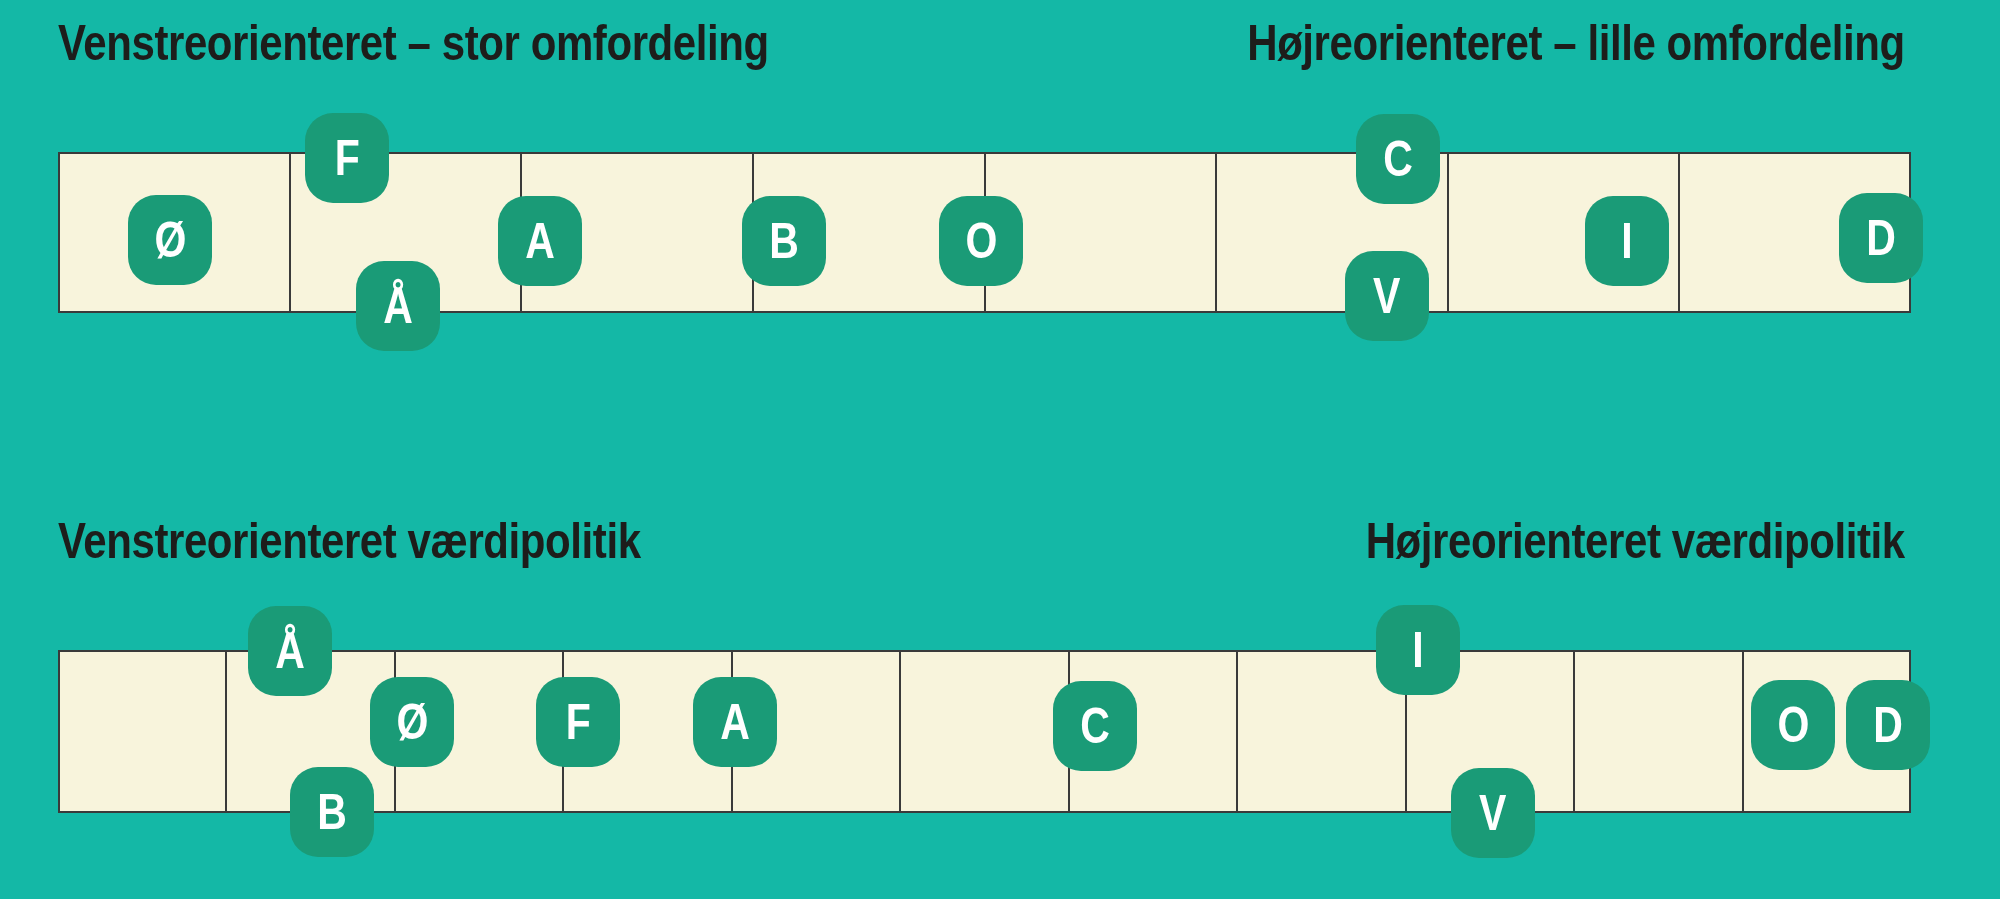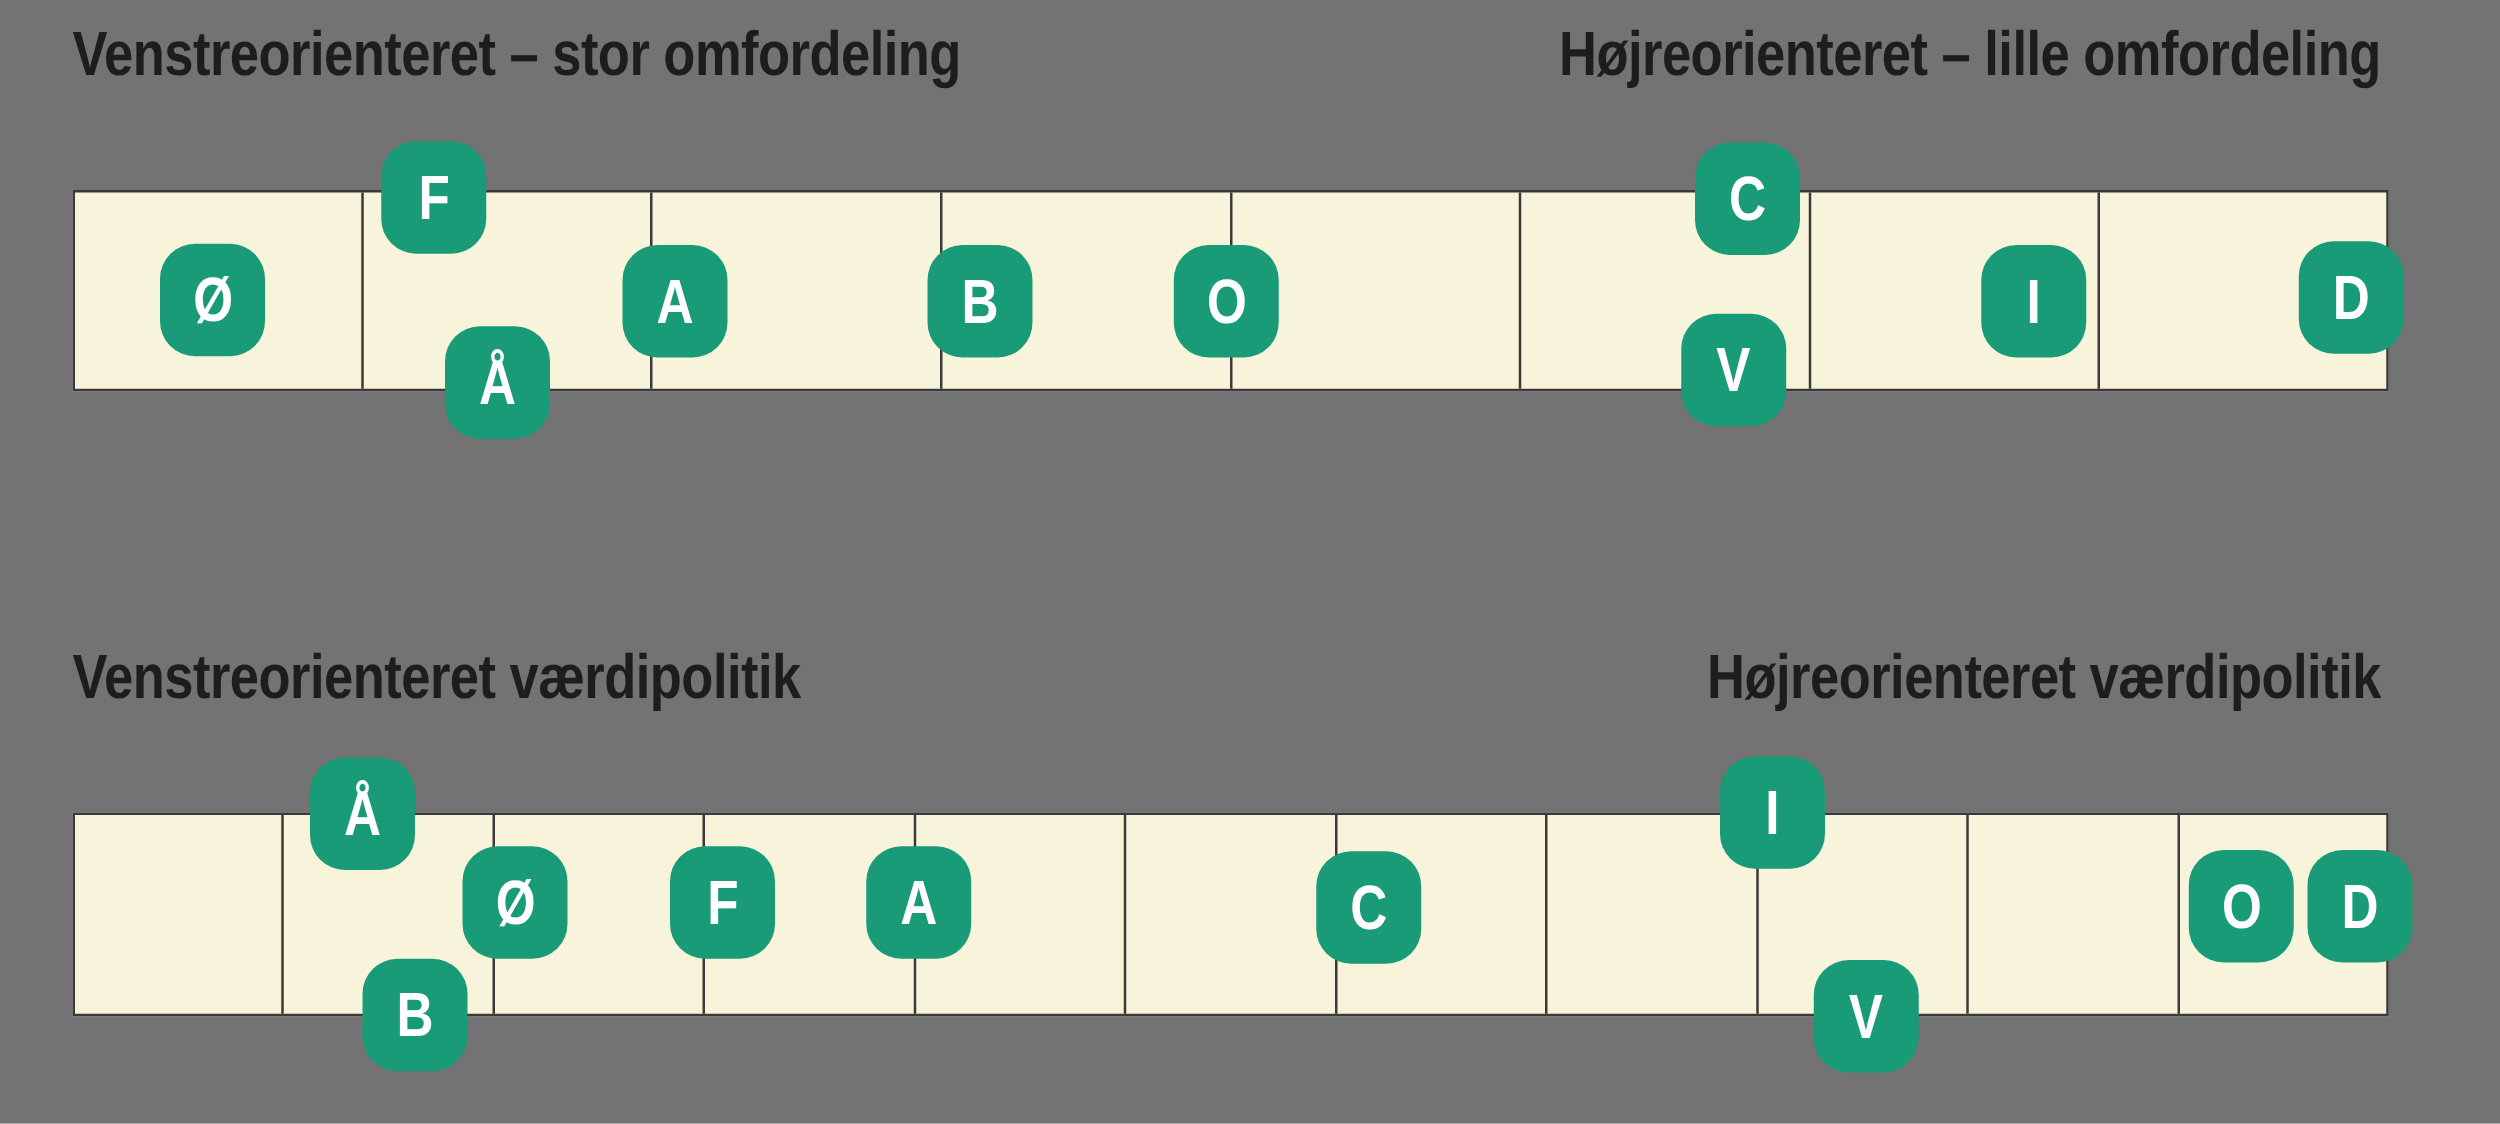--- a/index.html
+++ b/index.html
@@ -8,21 +8,21 @@
     background: #ffffff;
     width: 2000px;
     height: 899px;
     overflow: hidden;
     font-family: "Liberation Sans", sans-serif;
   }
   .canvas {
     position: relative;
     width: 2000px;
     height: 899px;
-    background: #737373;
+    background: #14b8a6;
   }
   .axis-title {
     position: absolute;
     font-size: 50px;
     font-weight: 700;
     letter-spacing: -0.5px;
     color: var(--title-color, #1d1d1b);
     white-space: nowrap;
     line-height: 1.1;
   }

